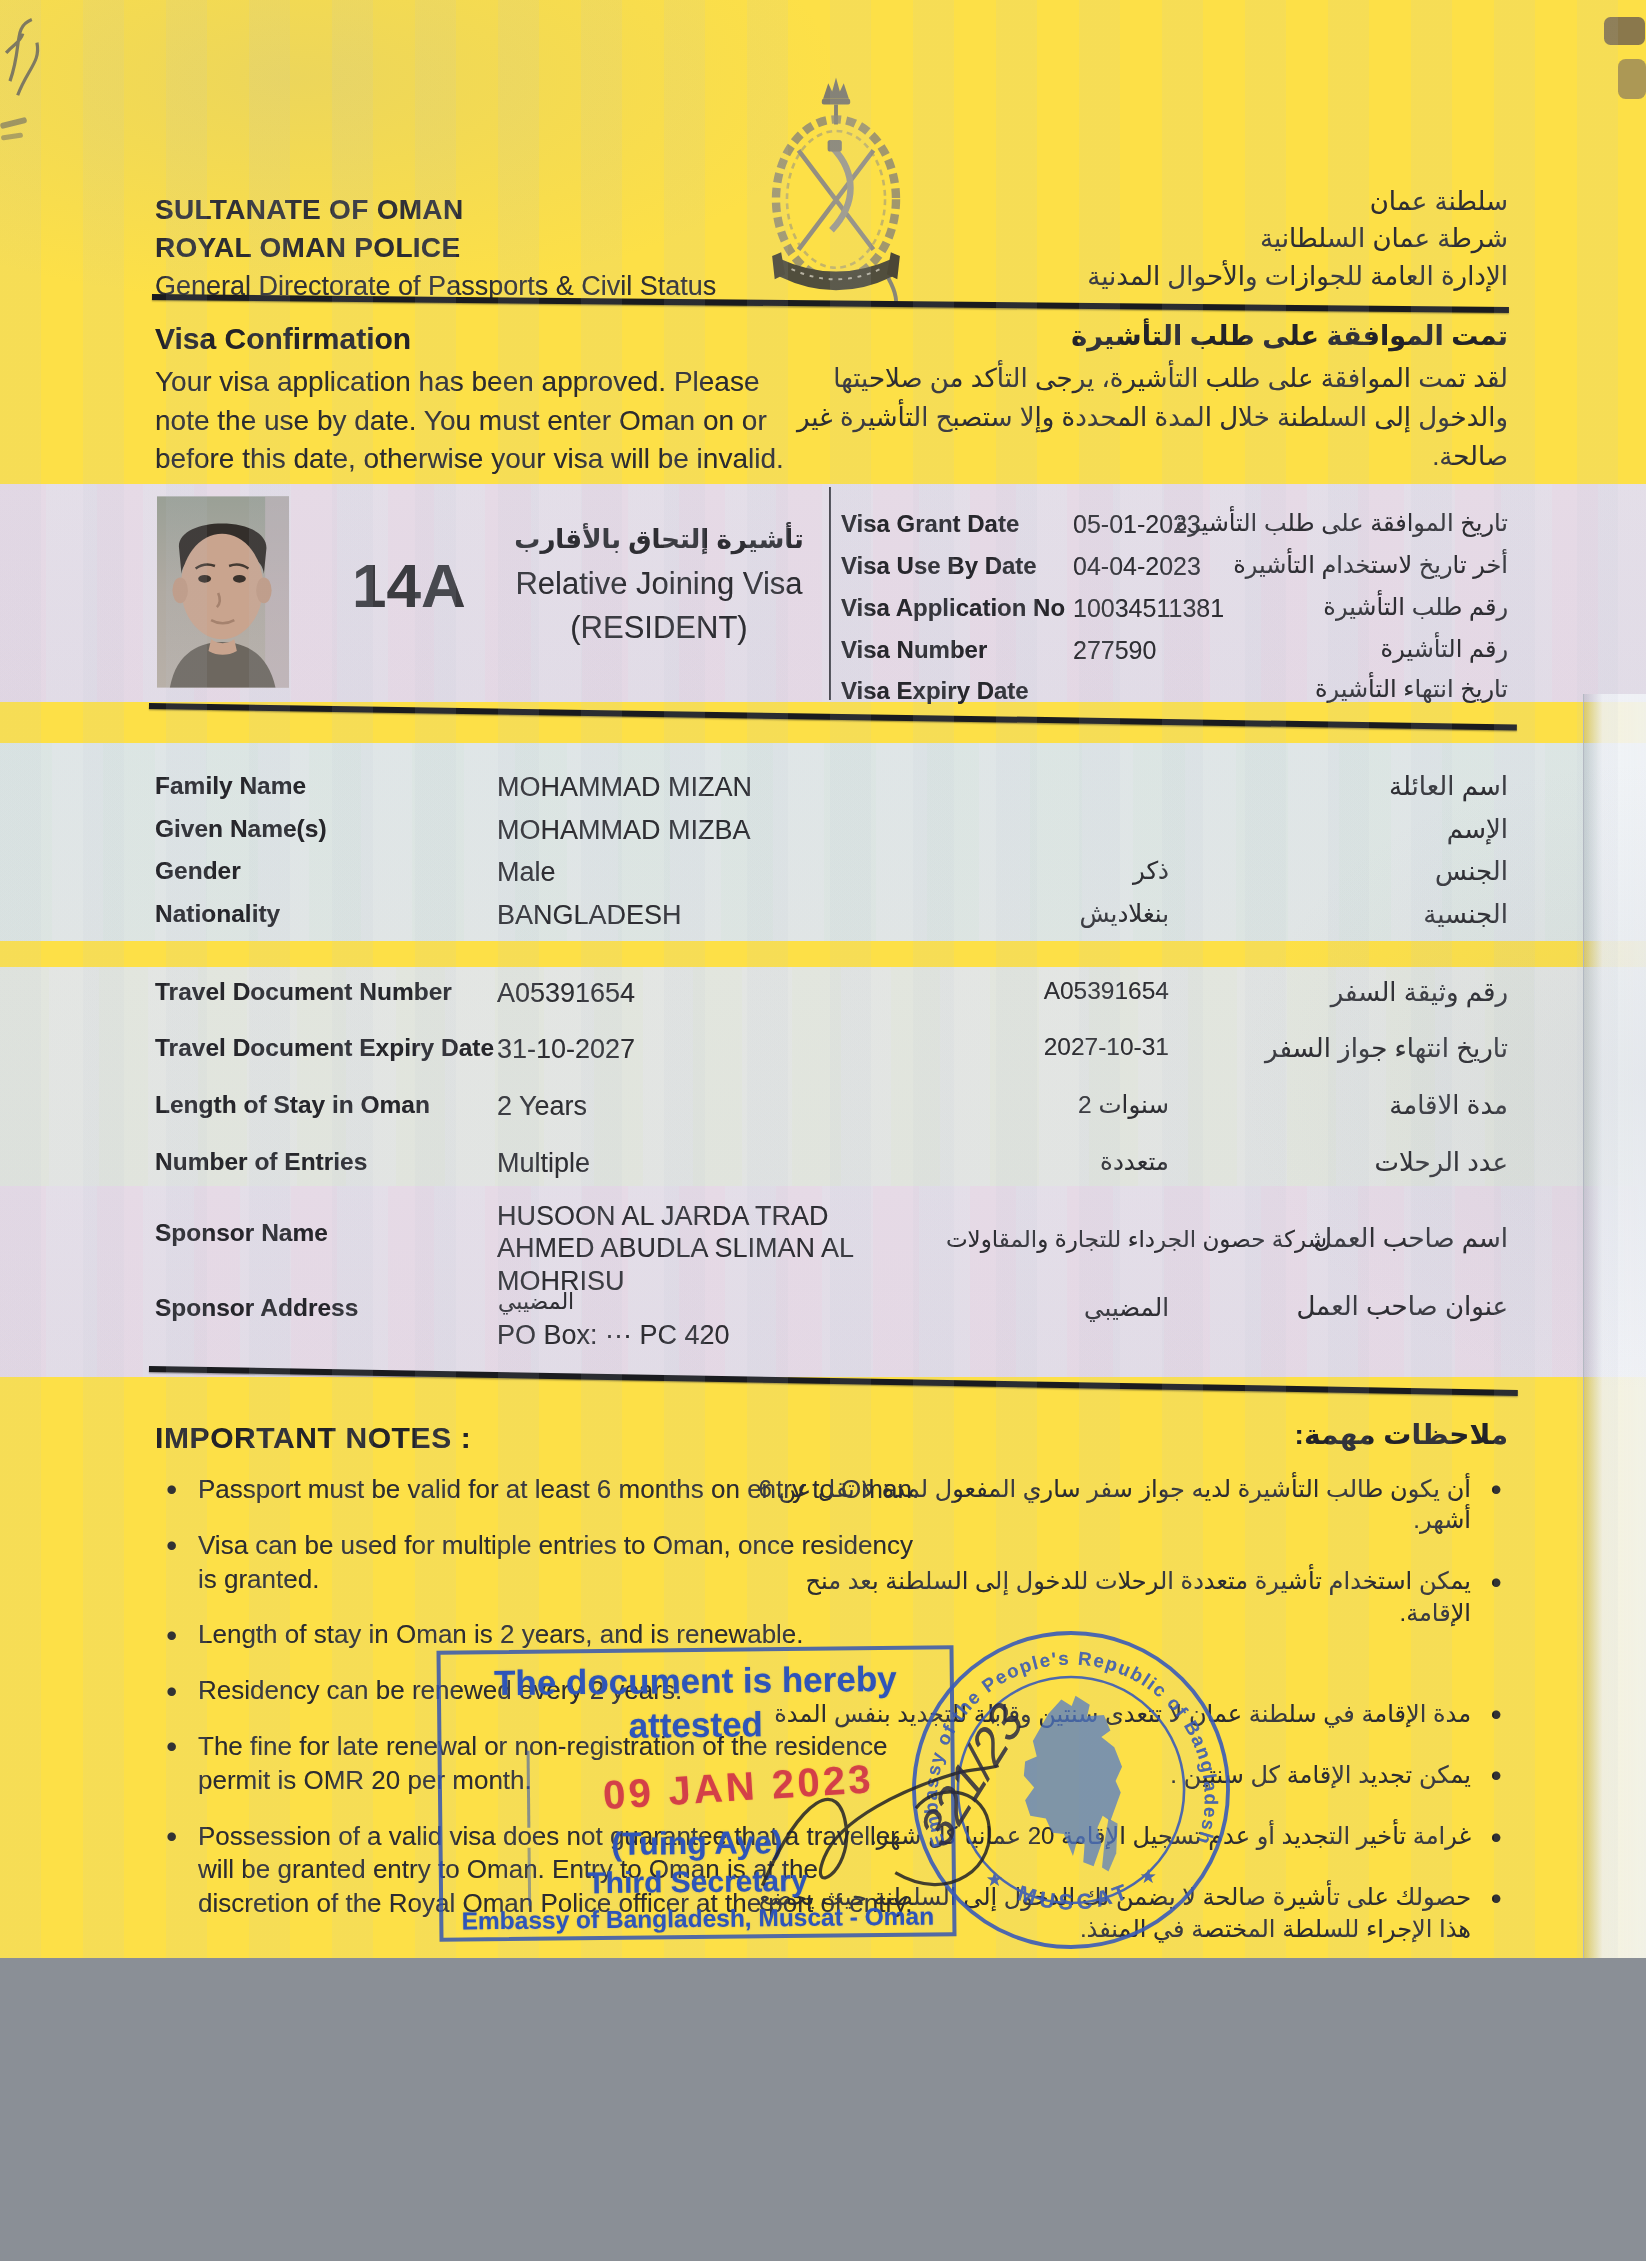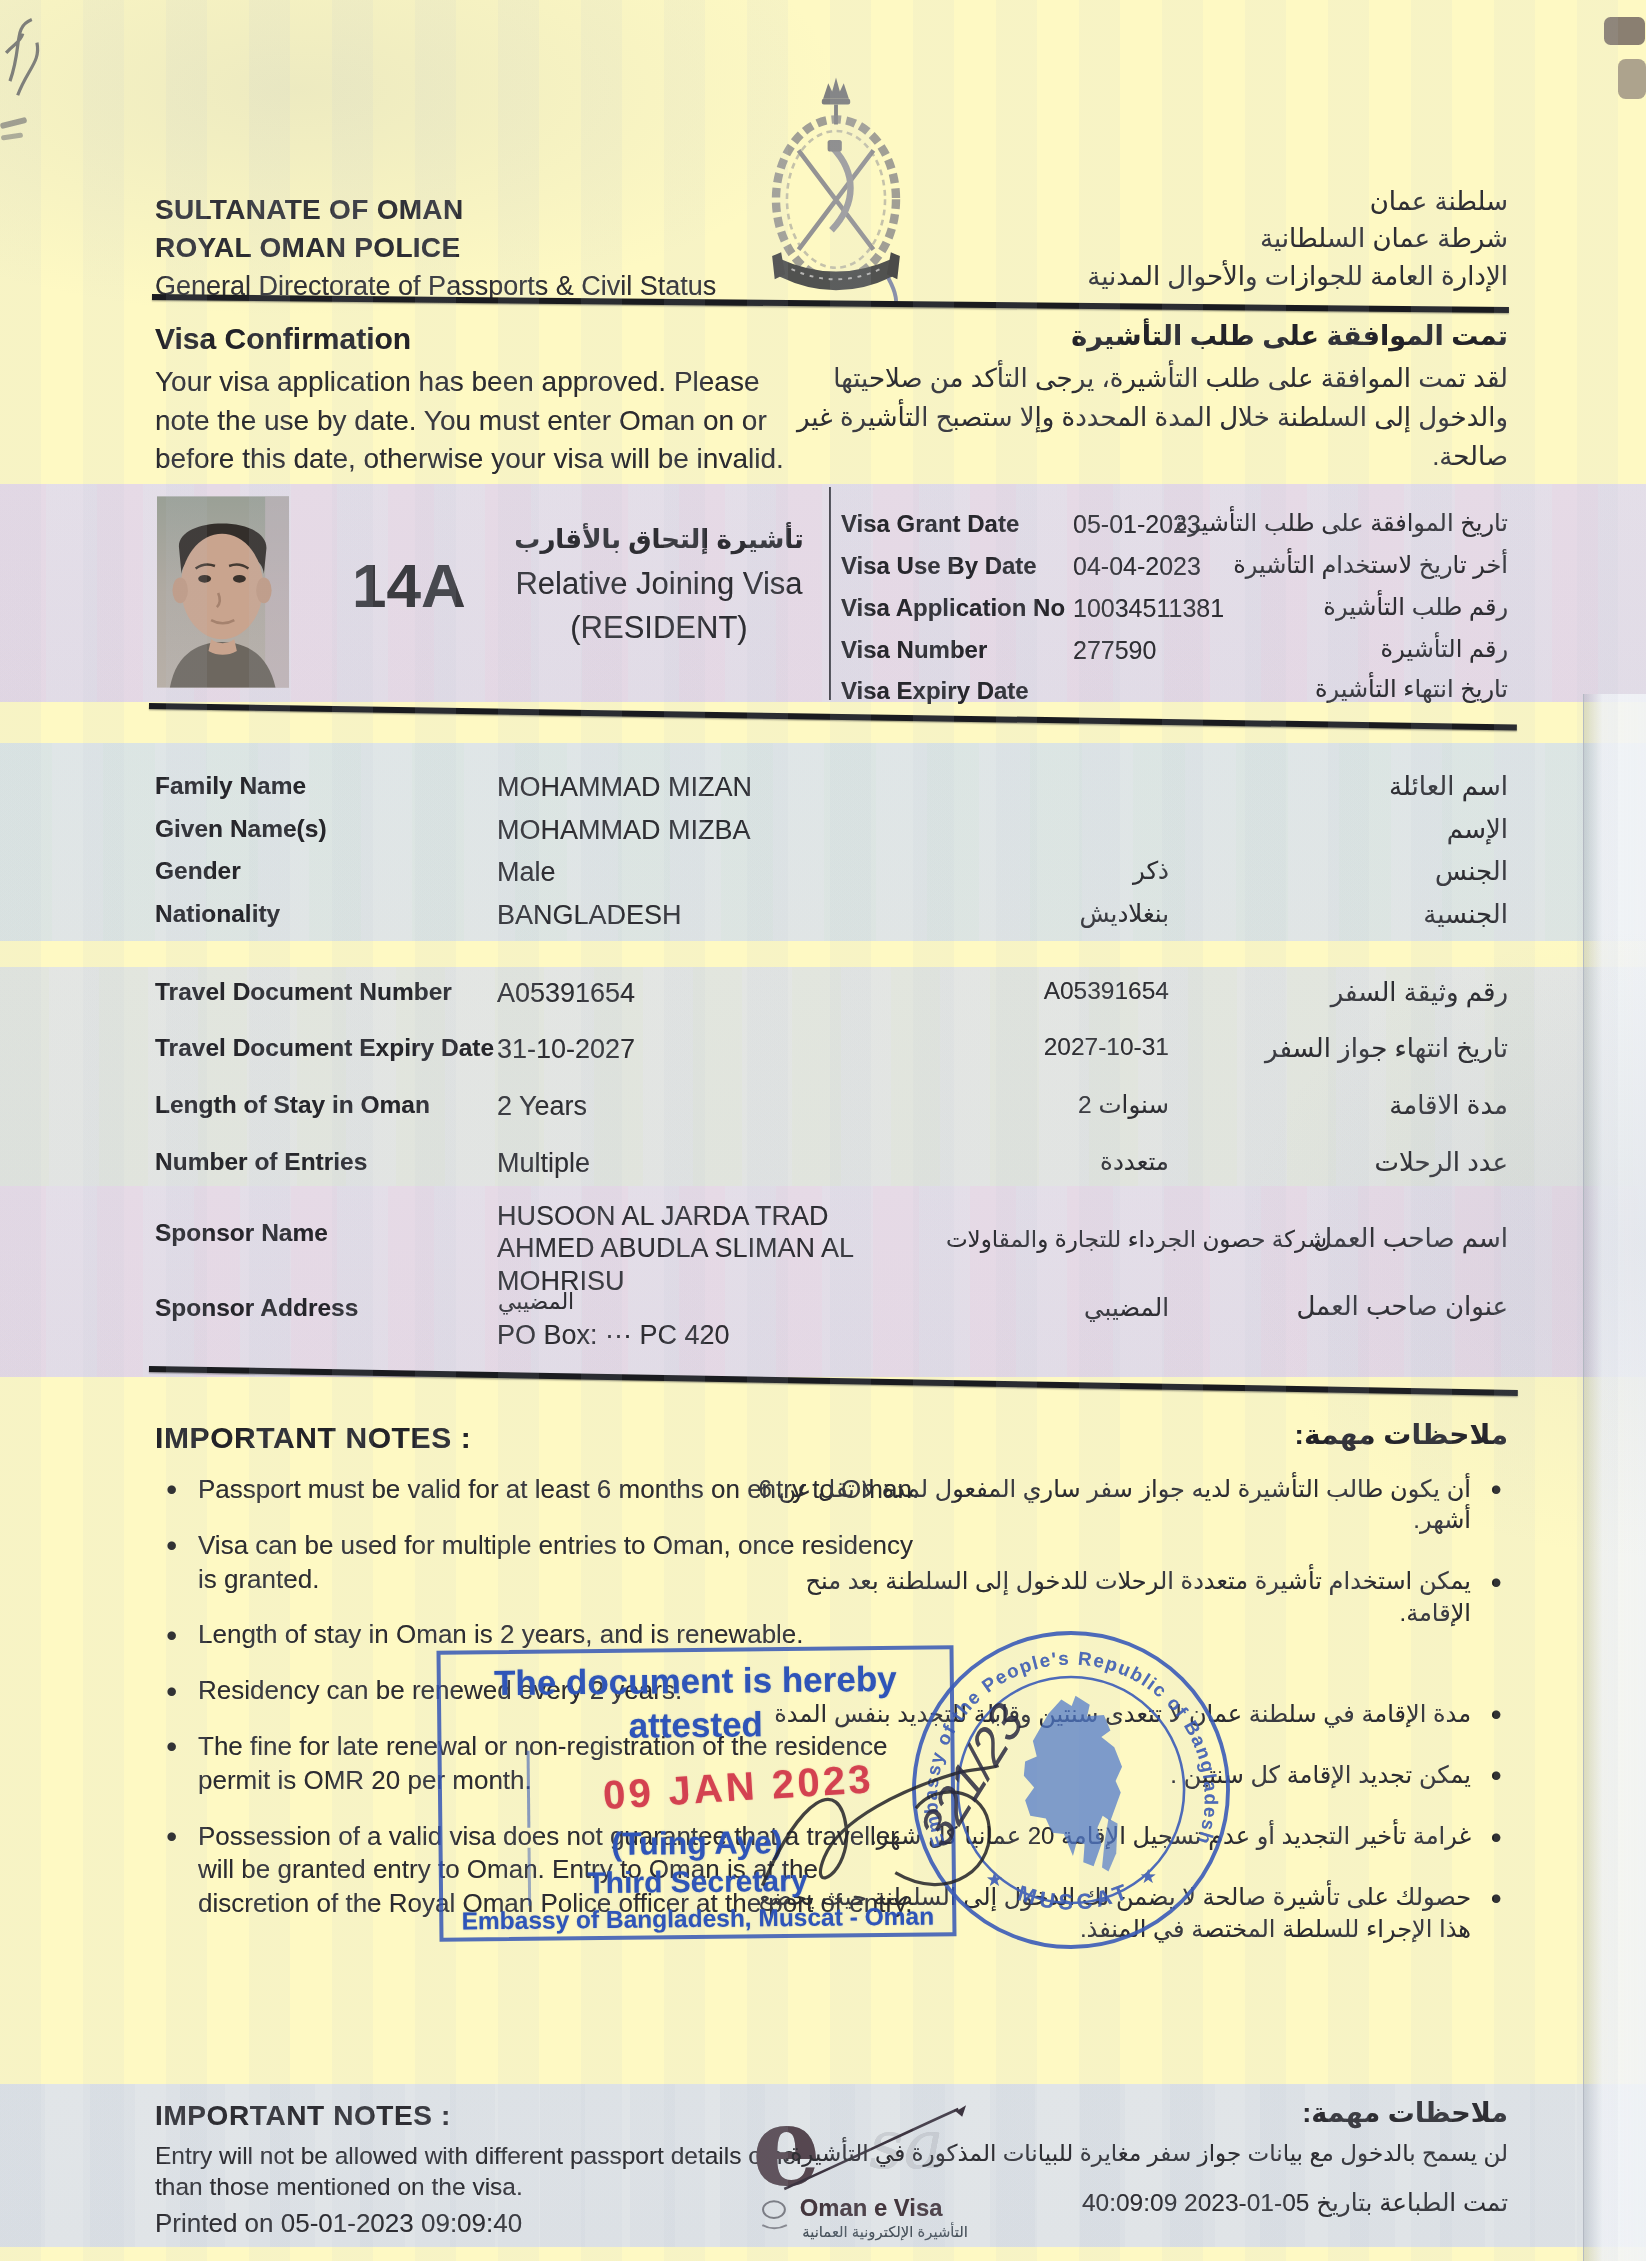--- a/index.html
+++ b/index.html
@@ -1,19 +1,19 @@
 <!DOCTYPE html>
 <html style="font-size:10.3px"><head>
 <meta charset="utf-8">
 <style>
   * { box-sizing: border-box; }
   html,body { margin:0; padding:0; background:#8a8f96; }
   .page {
-    position:relative; width:1647px; height:2261px; overflow:hidden;
-    background:#fef9c3;
+    position:relative; width:1647px; height:1958px; overflow:hidden;
+    background:#fde047;
     font-family:"Liberation Sans","DejaVu Sans",sans-serif;
     color:#2e2e33;
     text-shadow:0 0 0.6px rgba(40,40,45,.32);
   }
   .page::before{
     content:""; position:absolute; inset:0; pointer-events:none;
     background:
       repeating-linear-gradient(90deg, rgba(185,195,212,.10) 0 41px, rgba(255,255,255,0) 41px 83px),
       radial-gradient(775px 323px at 18% 4%, rgba(160,168,180,.18), rgba(0,0,0,0) 70%),
       radial-gradient(581px 452px at 100% 55%, rgba(150,158,172,.12), rgba(0,0,0,0) 70%);

